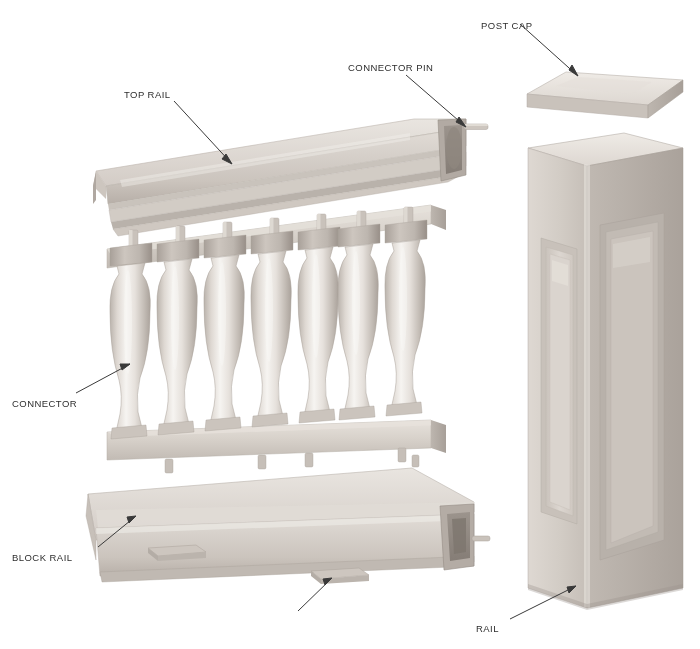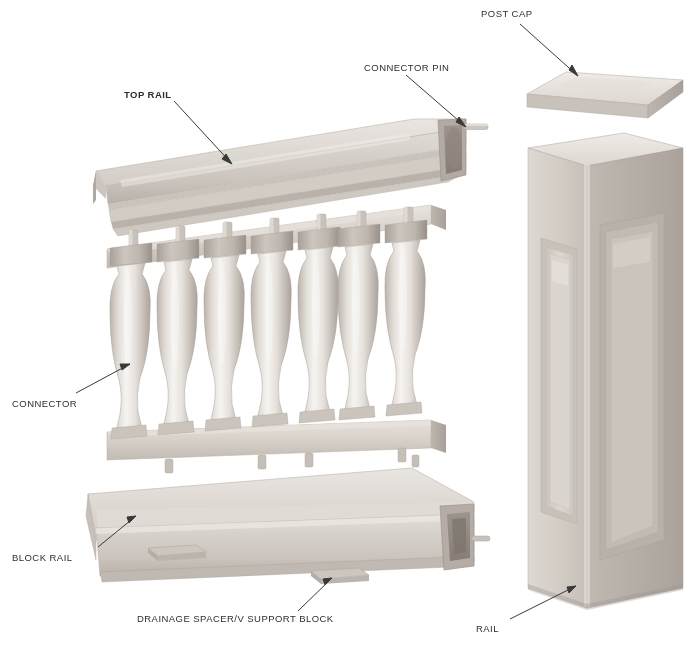--- a/index.html
+++ b/index.html
@@ -26,23 +26,23 @@
   }
   .callout-label {
     position: absolute;
     font-family: "Liberation Sans", sans-serif;
     font-size: 9.5px;
     letter-spacing: 0.45px;
     color: #2e2e2e;
     white-space: nowrap;
     user-select: none;
   }
-  #lbl-top-rail      { left: 124px; top: 89px; font-weight: bold; }
-  #lbl-connector-pin { left: 348px; top: 62px; margin-left: 16px; }
-  #lbl-post-cap      { left: 481px; top: 8px; }
+  #lbl-top-rail      { left: 124px; top: 89px; }
+  #lbl-connector-pin { left: 348px; top: 62px; }
+  #lbl-post-cap      { left: 481px; top: 20px; }
   #lbl-baluster      { left: 12px;  top: 398px; }
   #lbl-bottom-rail   { left: 12px;  top: 552px; }
   #lbl-drainage      { left: 137px; top: 613px; }
   #lbl-post          { left: 476px; top: 623px; }
 </style>
 </head>
 <body>
 
 <div id="stage">
 
@@ -286,16 +286,15 @@
       <line x1="510" y1="619" x2="576" y2="586"></line>
       <polygon points="576,586 567,587 569,593"></polygon>
     </g>
   </svg>
 
   <span class="callout-label" id="lbl-top-rail">TOP RAIL</span>
   <span class="callout-label" id="lbl-connector-pin">CONNECTOR PIN</span>
   <span class="callout-label" id="lbl-post-cap">POST CAP</span>
   <span class="callout-label" id="lbl-baluster">CONNECTOR</span>
   <span class="callout-label" id="lbl-bottom-rail">BLOCK RAIL</span>
-  <span class="callout-label" id="lbl-drainage">DRAINAGE SPACER/V SUPPORT BLOCK</span>
   <span class="callout-label" id="lbl-post">RAIL</span>
 
 </div>
 
 </body></html>

